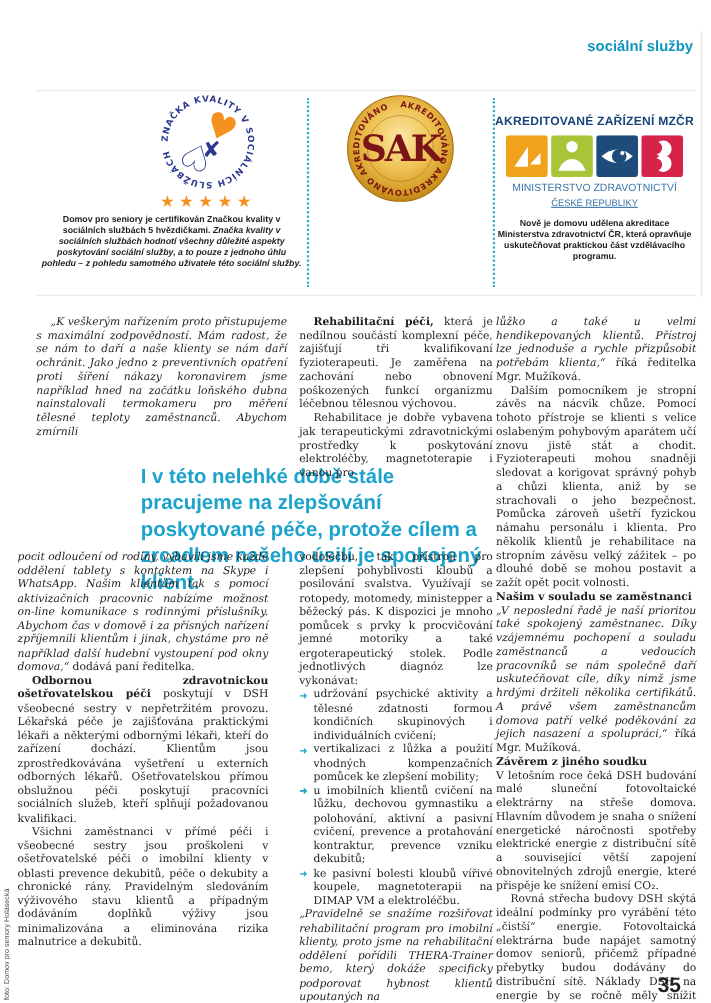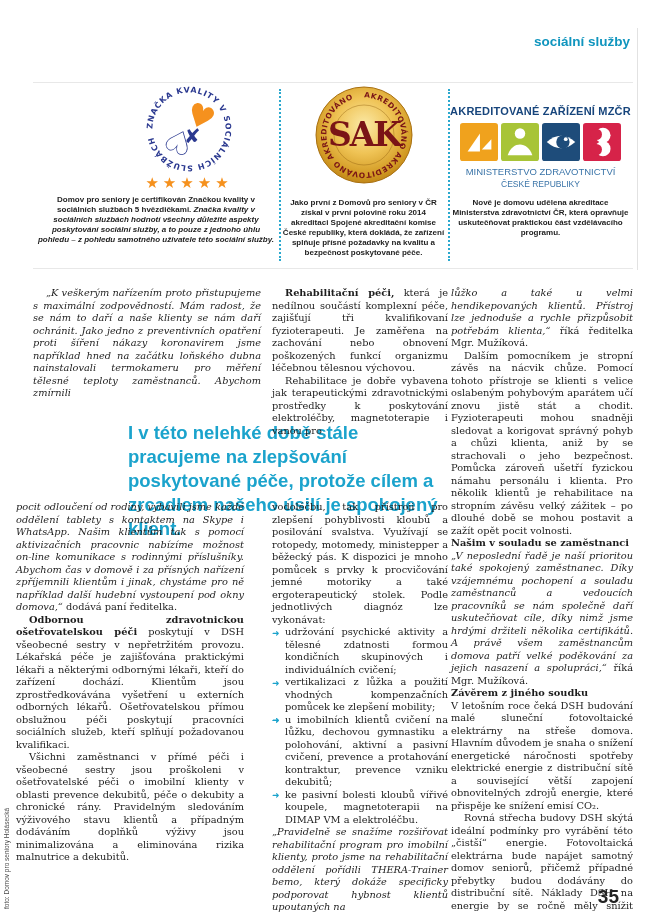--- a/index.html
+++ b/index.html
@@ -43,21 +43,21 @@
              fill:#2B3990; text-anchor:middle; }
   .sakring { font-family:"DejaVu Sans",sans-serif; font-weight:bold; font-size:7.5px;
              letter-spacing:0.5px; fill:#7A1416; }
   .saktxt  { font-family:"DejaVu Serif",serif; font-weight:bold; font-size:33px;
              fill:#7A1416; text-anchor:middle; letter-spacing:-2px; }
 
   .mzcr-title { font-family:"Liberation Sans",sans-serif; font-weight:bold; font-size:11px;
                 color:#17457C; letter-spacing:0.2px; }
   .tiles { display:flex; justify-content:center; gap:3px; margin-top:6px; }
   .ministry1 { font-family:"Liberation Sans",sans-serif; font-size:9.5px; color:#3A74A8; margin-top:5px; }
-  .ministry2 { font-family:"Liberation Sans",sans-serif; font-size:8.5px; color:#3A74A8; margin-top:2px; }
+  .ministry2 { font-family:"Liberation Sans",sans-serif; font-size:8.5px; color:#3A74A8; margin-top:2px;text-decoration:underline; }
 
   
   .col { position:absolute; font-size:9.8px; line-height:12.5px; color:#1d1d1d; text-align:justify; }
   #col1-top { left:33px;  top:287px; width:228px; }
   #col2-top { left:272px; top:287px; width:176px; }
   #col3     { left:451px; top:287px; width:182px; }
   #col1-bot { left:16px;  top:501px; width:228px; }
   #col2-bot { left:272px; top:501px; width:176px; }
   .col p { margin:0; }
   .it { font-style:italic; }
@@ -121,23 +121,20 @@
           <stop offset="80%" stop-color="#D29A23"></stop>
           <stop offset="100%" stop-color="#B67A12"></stop>
         </radialGradient>
         <path id="sakPath" d="M 50,12.5 a 37.5,37.5 0 1 1 -0.12,0" fill="none"></path>
       </defs>
       <circle cx="50" cy="50" r="48" fill="url(#gold)" stroke="#A86F10" stroke-width="1"></circle>
       <circle cx="50" cy="50" r="30" fill="none" stroke="#8C5A0A" stroke-width="0.8" opacity="0.5"></circle>
       <text class="sakring"><textPath href="#sakPath" xlink:href="#sakPath">AKREDITOVÁNO   AKREDITOVÁNO   AKREDITOVÁNO</textPath></text>
       <text x="50" y="61" class="saktxt">SAK</text>
     </svg>
-    <div class="cap">
-      <span class="cap-b">Jako první z Domovů pro seniory v ČR získal v první polovině roku 2014 akreditaci Spojené akreditační komise České republiky, která dokládá, že zařízení splňuje přísné požadavky na kvalitu a bezpečnost poskytované péče.</span>
-    </div>
   </div>
 
   <div class="badge" id="badge3">
     <div class="mzcr-title">AKREDITOVANÉ ZAŘÍZENÍ MZČR</div>
     <div class="tiles">
       <svg width="38" height="38" viewBox="0 0 40 40">
         <rect width="40" height="40" rx="3" fill="#F0A21D"></rect>
         <polygon points="8,30 21,11 21,30" fill="#fff"></polygon>
         <polygon points="23,28 33,17 33,28" fill="#fff"></polygon>
       </svg>

